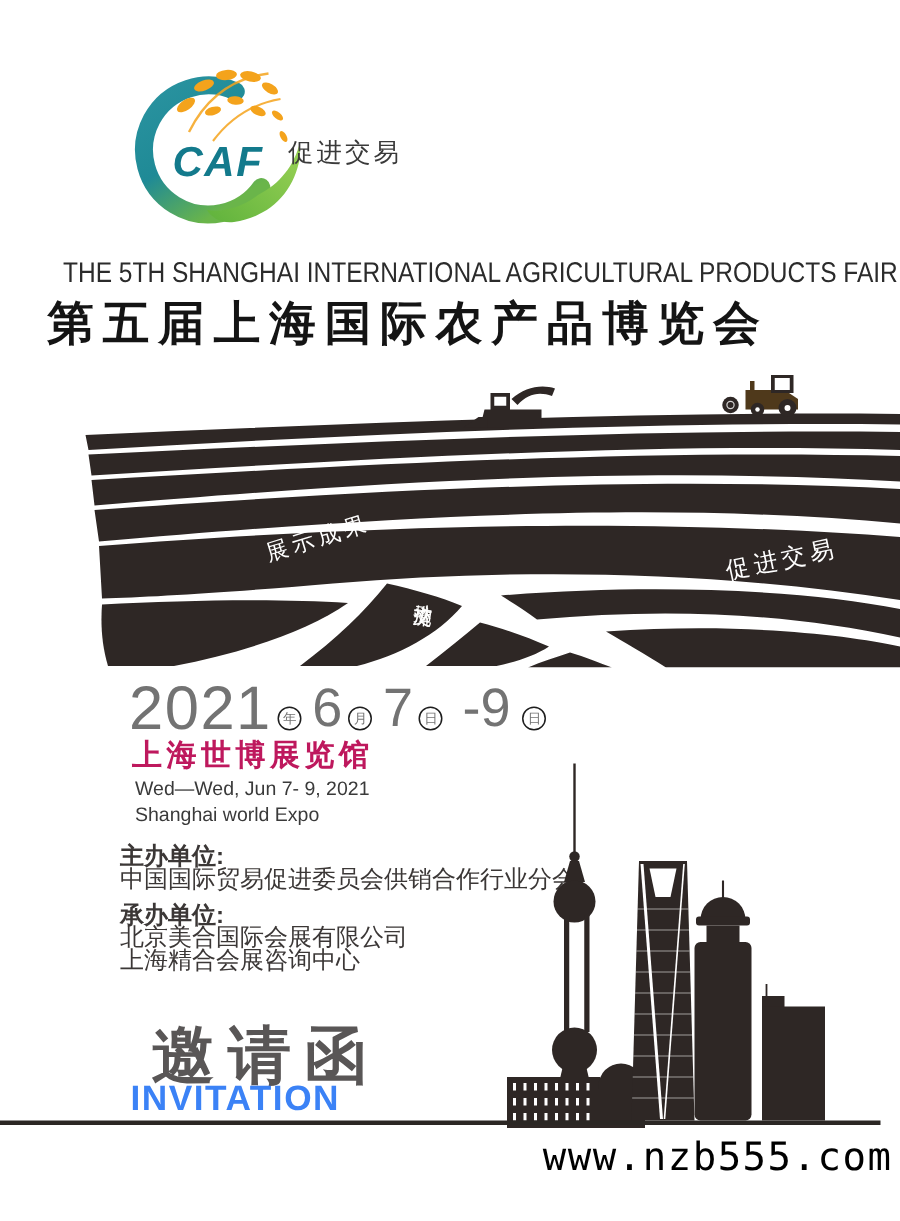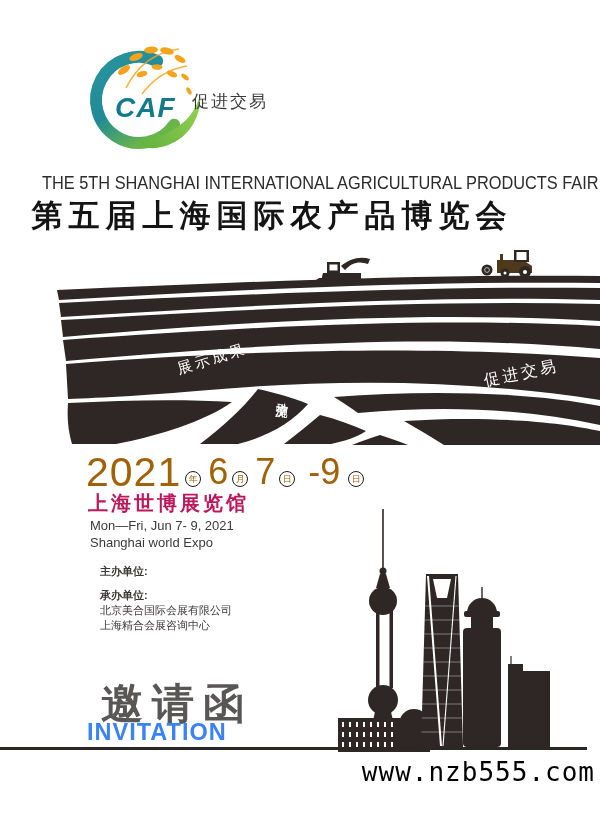--- a/index.html
+++ b/index.html
@@ -14,33 +14,33 @@
   
   .title-en{position:absolute;top:172px;left:0;width:600px;text-align:center;
             font-size:19px;font-weight:500;color:#2b2b2b;white-space:nowrap;
             transform:scaleX(.86);transform-origin:50% 50%;}
   .title-cn{position:absolute;top:195px;left:0;width:544px;text-align:center;
             font-family:"Liberation Serif","DejaVu Serif",serif;font-weight:bold;
             font-size:31px;letter-spacing:6px;color:#141414;white-space:nowrap;}
 
   
   .date-row{position:absolute;left:86px;top:450px;display:flex;align-items:flex-end;
-            color:#a16207;}
+            color:#737373;}
   .num-big{font-size:41px;font-weight:500;line-height:44px;letter-spacing:1px;}
   .num-mid{font-size:36px;font-weight:500;line-height:44px;margin-left:2px;}
   .unit-circle{width:14px;height:14px;border:1.4px solid #1d1d1d;border-radius:50%;
                display:flex;align-items:center;justify-content:center;font-size:9px;
                margin:0 5px 7px 4px;flex:none;}
 
   .venue-cn{position:absolute;left:88px;top:490px;font-size:20px;font-weight:bold;
             letter-spacing:3px;color:#be185d;}
   .venue-en{position:absolute;left:90px;top:517px;font-size:13px;line-height:17px;
             color:#3a3a3a;}
 
-  .orgs{position:absolute;left:100px;top:564px;font-size:11px;line-height:15px;color:#3b3736;}
+  .orgs{position:absolute;left:80px;top:564px;font-size:16px;line-height:15px;color:#3b3736;}
   .org-label{font-weight:bold;}
   .org-gap{margin-top:9px;}
 
   .inv-cn{position:absolute;left:101px;top:676px;font-size:42px;font-weight:bold;
           letter-spacing:9px;color:#595656;}
   .inv-en{position:absolute;left:87px;top:719px;font-size:23.5px;font-weight:bold;
           letter-spacing:1px;color:#3b82f6;}
 
   .rule{position:absolute;left:0;top:747px;width:587px;height:3px;background:#2b2724;}
   .url{position:absolute;right:5px;top:757px;font-family:"DejaVu Sans Mono",monospace;
@@ -136,26 +136,27 @@
     <span class="num-mid">6</span>
     <span class="unit-circle">月</span>
     <span class="num-mid">7</span>
     <span class="unit-circle">日</span>
     <span class="num-mid" style="margin-left:8px">-9</span>
     <span class="unit-circle" style="margin-left:8px">日</span>
   </div>
 
   <div class="venue-cn">上海世博展览馆</div>
   <div class="venue-en">
-    <div>Mon—Fri,  Jun 7- 9,  2021</div>
+    <div>Wed—Wed,  Jun 7- 9,  2021</div>
     <div>Shanghai world Expo</div>
   </div>
 
   <div class="orgs">
     <div class="org-label">主办单位:</div>
+    <div>中国国际贸易促进委员会供销合作行业分会</div>
     <div class="org-label org-gap">承办单位:</div>
     <div>北京美合国际会展有限公司</div>
     <div>上海精合会展咨询中心</div>
   </div>
 
   <div class="inv-cn">邀请函</div>
   <div class="inv-en">INVITATION</div>
 
   <svg class="abs" style="left:330px;top:494px" width="240" height="259" viewBox="0 0 240 259">
     <defs>

